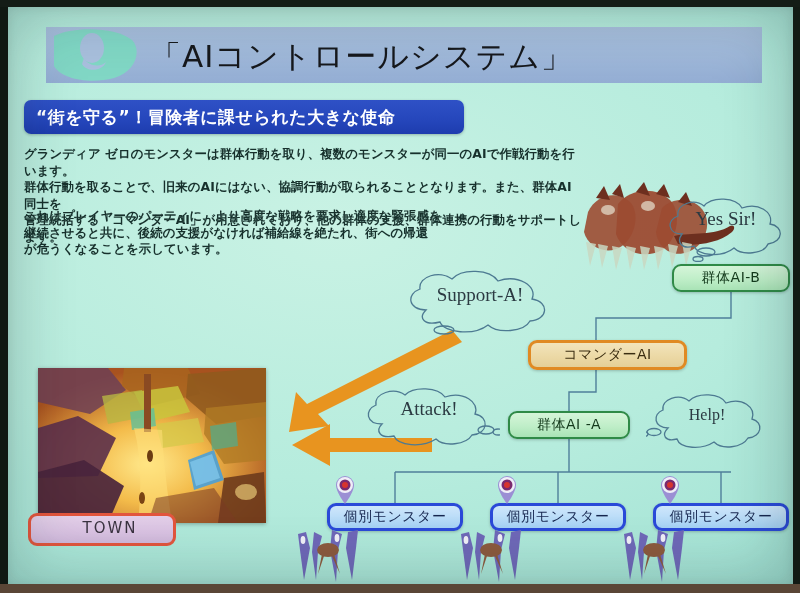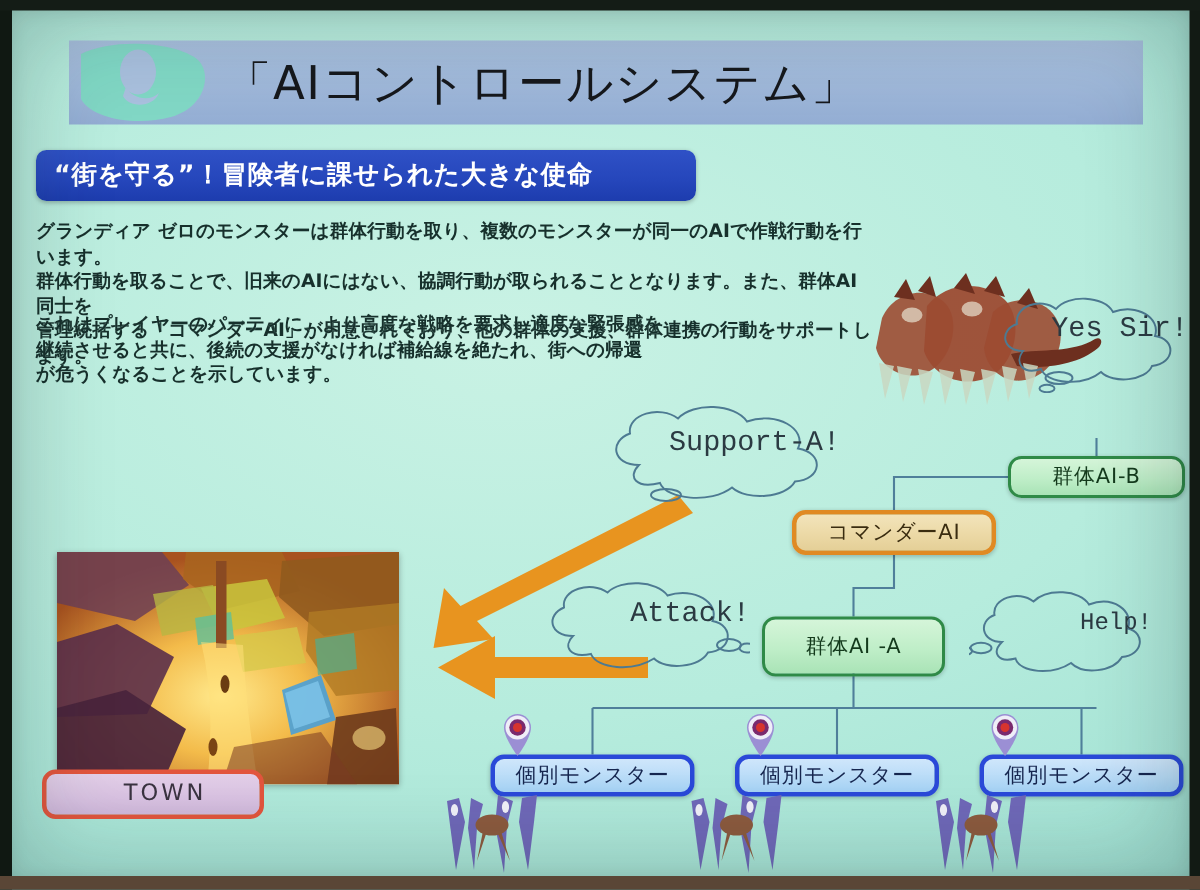--- a/index.html
+++ b/index.html
@@ -97,33 +97,33 @@
     border:2px solid #2f8a47;color:#143a1c;
   }
   .node-orange{
     background:linear-gradient(180deg,#f2e4bb 0%,#ecd9a6 55%,#e4cf97 100%);
     border:3px solid #e08a23;color:#3a2c10;
   }
   .node-blue{
     background:linear-gradient(180deg,#cfe6fb 0%,#b9dcf8 55%,#a4d1f4 100%);
     border:3px solid #2a49d8;color:#16264f;
   }
-  #node-ai-b{left:672px;top:264px;width:118px;height:28px;margin-top:40px;}
-  #node-commander{left:528px;top:340px;width:136px;height:30px;}
-  #node-ai-a{left:508px;top:411px;width:122px;height:40px;}
+  #node-ai-b{left:672px;top:264px;width:118px;height:28px;}
+  #node-commander{left:528px;top:340px;width:159px;height:30px;}
+  #node-ai-a{left:508px;top:411px;width:122px;height:28px;}
   #node-m1{left:327px;top:503px;width:136px;height:28px;}
   #node-m2{left:490px;top:503px;width:136px;height:28px;}
   #node-m3{left:653px;top:503px;width:136px;height:28px;}
 
   
   .cloud{position:absolute;z-index:21;}
   .cloud-label{
     position:absolute;z-index:23;
-    font-family:Liberation Mono, monospace;
-    color:#2b3a42;text-align:right;white-space:nowrap;
+    font-family:Liberation Serif, serif;
+    color:#2b3a42;text-align:center;white-space:nowrap;
   }
   #cloud-yes{left:660px;top:196px;width:132px;height:66px;}
   #cloud-yes-label{left:660px;top:204px;width:132px;font-size:19px;line-height:30px;}
   #cloud-support{left:400px;top:268px;width:160px;height:70px;}
   #cloud-support-label{left:400px;top:280px;width:160px;font-size:19px;line-height:30px;}
   #cloud-attack{left:358px;top:386px;width:142px;height:64px;}
   #cloud-attack-label{left:358px;top:394px;width:142px;font-size:19px;line-height:30px;}
   #cloud-help{left:646px;top:392px;width:122px;height:60px;}
   #cloud-help-label{left:646px;top:400px;width:122px;font-size:16px;line-height:30px;}
 

